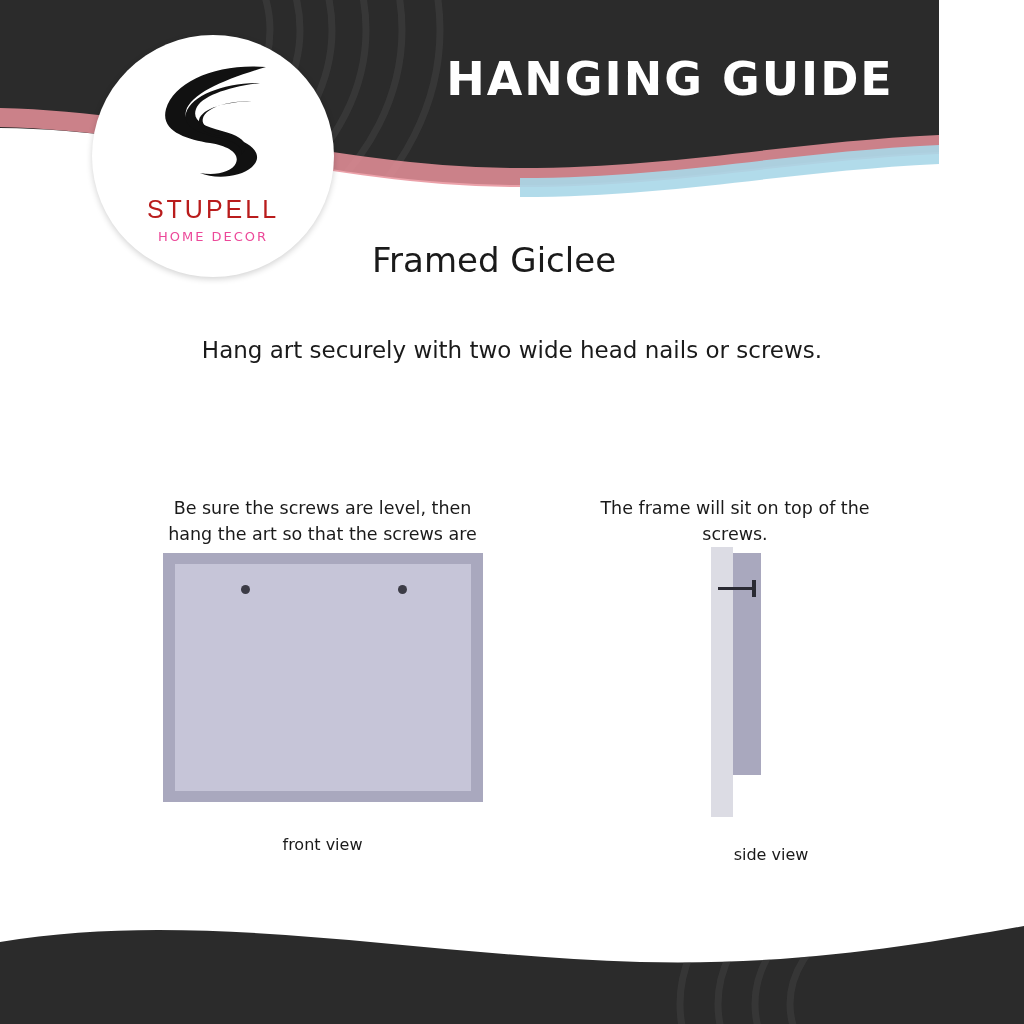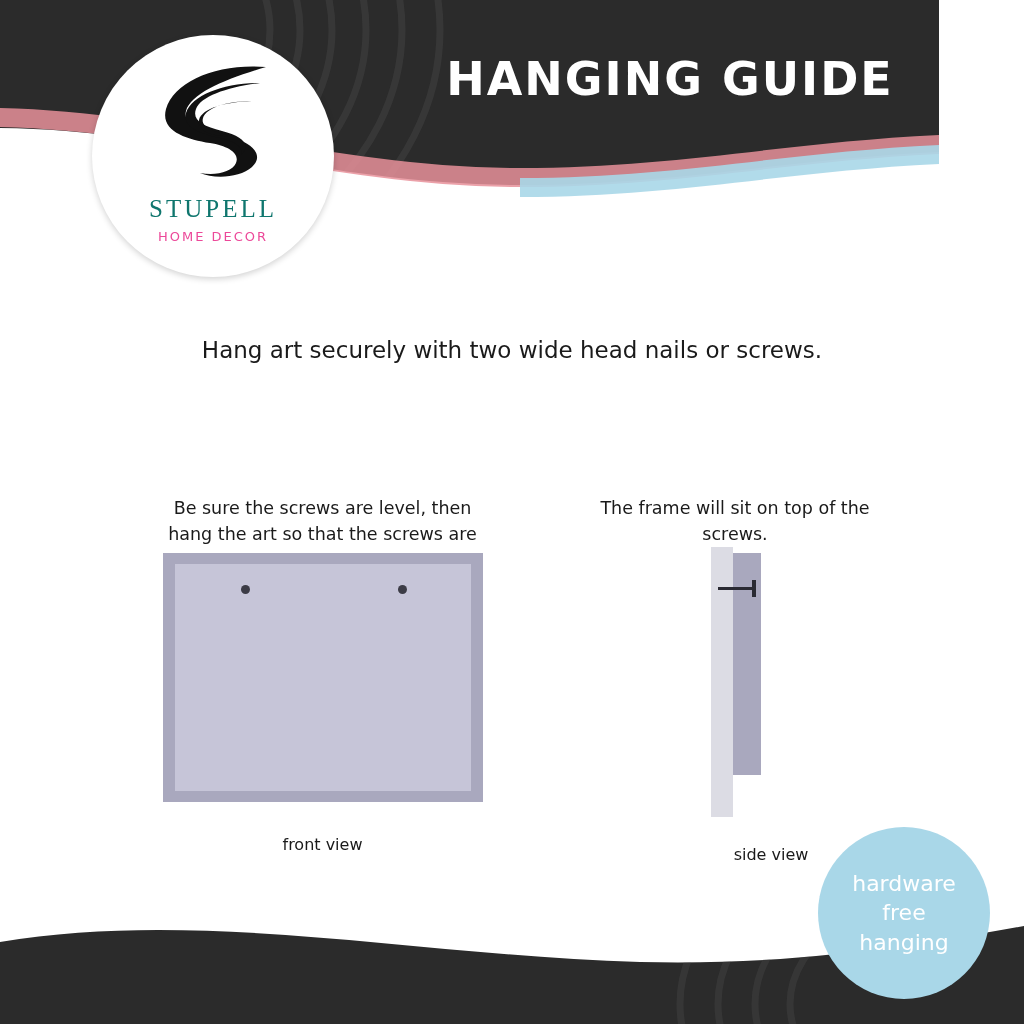--- a/index.html
+++ b/index.html
@@ -62,22 +62,22 @@
     height: 125px;
   }
   .logo-name {
     position: absolute;
     left: 0;
     top: 160px;
     width: 242px;
     text-align: center;
     font-size: 25px;
     letter-spacing: 3px;
-    color: #0f766e;
-    font-family: Liberation Serif, serif;
+    color: #b91c1c;
+    font-family: Liberation Sans, sans-serif;
   }
   .logo-sub {
     position: absolute;
     left: 0;
     top: 194px;
     width: 242px;
     text-align: center;
     font-size: 13px;
     letter-spacing: 2px;
     color: #ec4899;
@@ -255,43 +255,39 @@
   <div class="logo-circle">
     <svg class="logo-mark" viewBox="0 0 130 125" xmlns="http://www.w3.org/2000/svg">
       <path d="M118,10 C70,6 26,24 18,52 C12,74 38,82 62,86 C80,89 92,96 88,106 C84,115 68,119 52,116 C66,122 92,121 104,110 C116,99 106,86 82,80 C58,74 34,69 38,54 C43,36 78,22 118,10 Z" fill="#111"></path>
       <path d="M112,26 C76,26 44,38 38,56 C34,70 52,77 72,81 C86,84 96,90 93,98 C104,88 94,79 74,74 C54,69 44,63 48,52 C53,39 80,30 112,26 Z" fill="#111"></path>
       <path d="M104,44 C78,44 58,51 55,61 C52,71 68,75 82,79 C70,80 48,76 51,63 C54,51 78,45 104,44 Z" fill="#111"></path>
     </svg>
     <div class="logo-name">STUPELL</div>
     <div class="logo-sub">HOME DECOR</div>
   </div>
 
+  <div class="product-type">Framed Giclee</div>
   <div class="instruction">Hang art securely with two wide head nails or screws.</div>
 
   <div class="caption caption-left">Be sure the screws are level, then hang the art so that the screws are under the frame.</div>
   <div class="caption caption-right">The frame will sit on top of the screws.</div>
 
   <div class="front-frame">
     <div class="front-inner"></div>
     <div class="screw-dot screw-left"></div>
     <div class="screw-dot screw-right"></div>
   </div>
   <div class="view-label view-label-left">front view</div>
 
   <div class="side-wall"></div>
   <div class="side-frame"></div>
   <div class="side-screw"></div>
   <div class="side-screw-head"></div>
   <div class="view-label view-label-right">side view</div>
 
-  <div class="badge">
-    <span>hardware</span>
-    <span>free</span>
-    <span>hanging</span>
-  </div>
 
   <div class="footer-band">
     <svg width="1024" height="140" viewBox="0 0 1024 140" xmlns="http://www.w3.org/2000/svg">
       <defs>
         <clipPath id="footclip">
           <path d="M0,58 C200,24 420,72 640,78 C800,82 920,60 1024,42 L1024,140 L0,140 Z"></path>
         </clipPath>
       </defs>
       <path d="M0,58 C200,24 420,72 640,78 C800,82 920,60 1024,42 L1024,140 L0,140 Z" fill="#2b2b2b"></path>
       <g clip-path="url(#footclip)" opacity="0.28">

